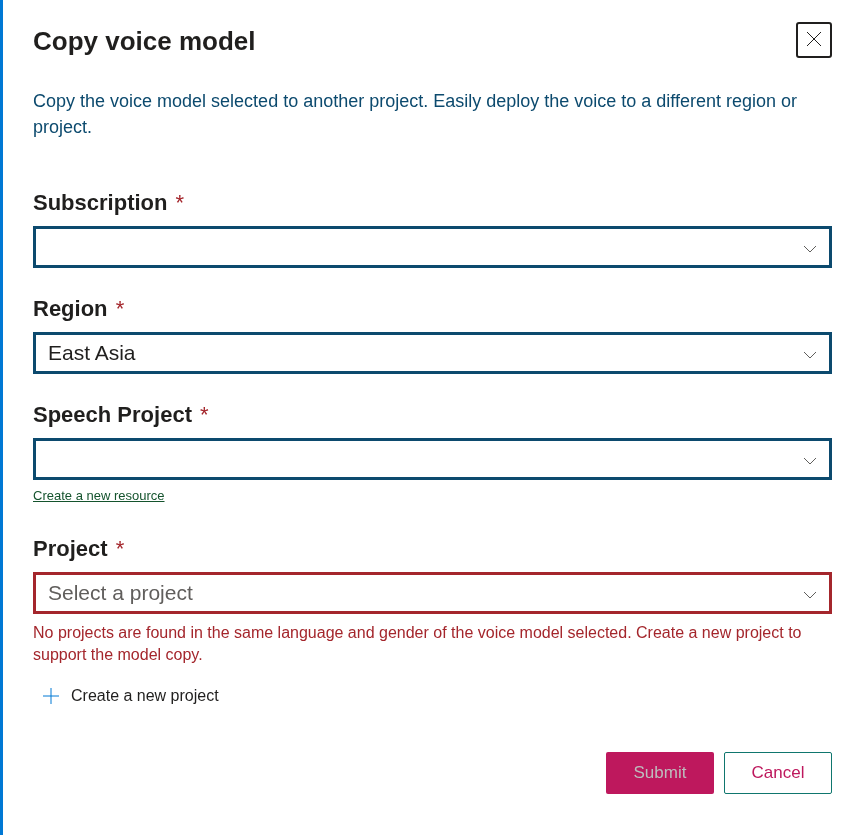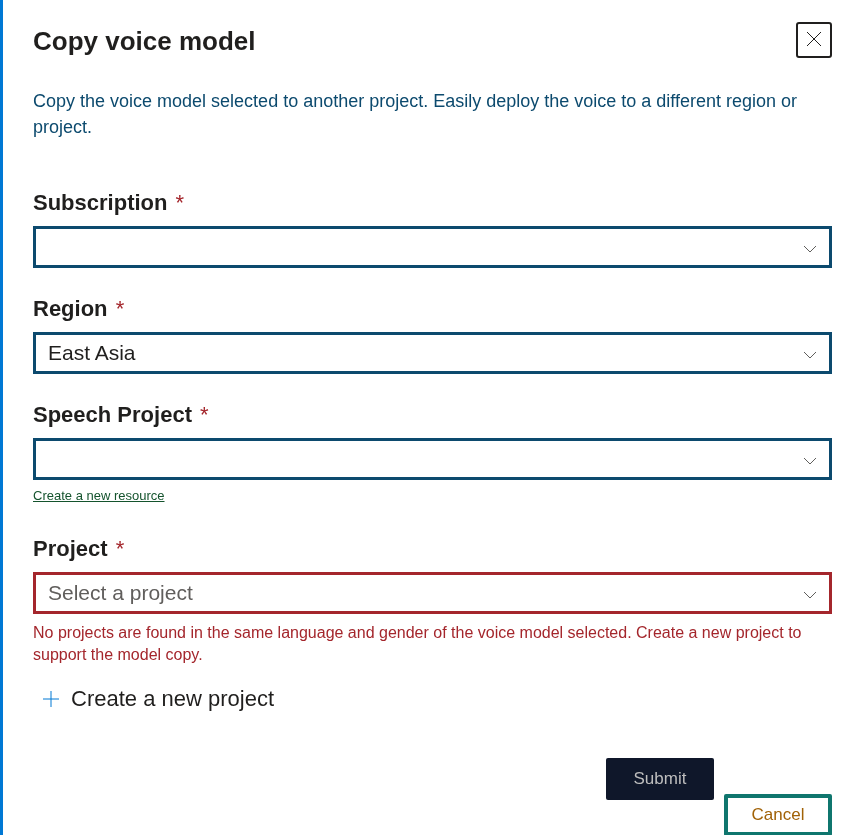--- a/index.html
+++ b/index.html
@@ -115,50 +115,49 @@
       margin-top: 20px;
       margin-left: 8px;
       cursor: pointer;
     }
     .plus-icon {
       color: #0078d4;
       display: flex;
       align-items: center;
     }
     .create-project-label {
-      font-size: 22px;
+      font-size: 16px;
       color: #201f1e;
     }
     .footer {
       display: flex;
       justify-content: flex-end;
       gap: 10px;
       margin-top: 46px;
     }
     .btn {
       min-width: 108px;
       height: 42px;
       font-size: 17px;
       border-radius: 2px;
       cursor: pointer;
       display: flex;
       align-items: center;
       justify-content: center;
     }
     .btn-primary {
-      background: #0f172a;
+      background: #be185d;
       border: none;
       color: #bdbdbd;
       cursor: not-allowed;
     }
     .btn-secondary {
       background: #fff;
-      border: 4px solid #0f766e;
-      color: #a16207;
-      margin-top: 36px;
+      border: 1px solid #0f766e;
+      color: #be185d;
     }
     .project-group {
       margin-top: 32px;
     }
   </style>
 </head>
 <body>
 
 <div class="dialog">
   <div class="header">

